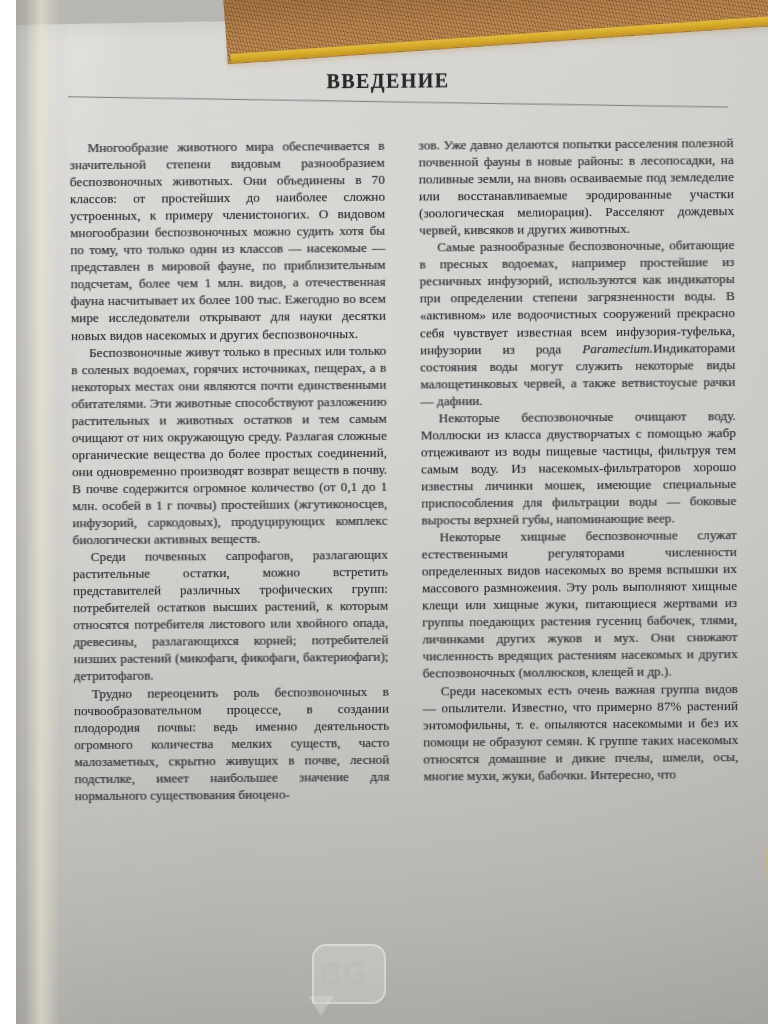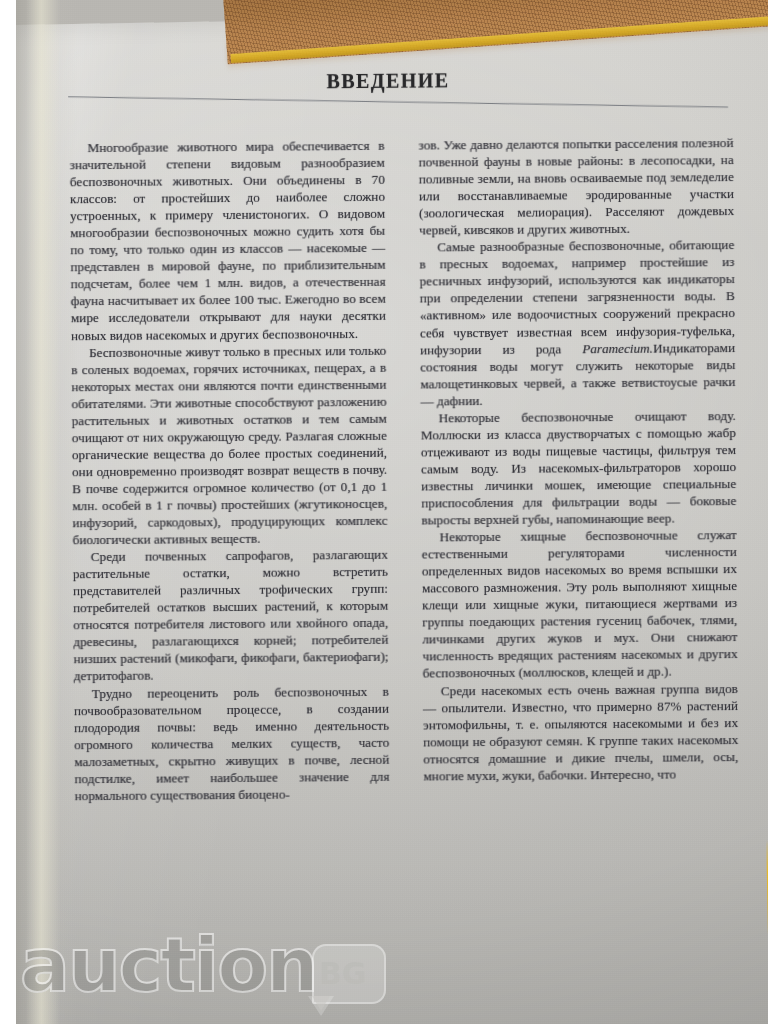--- a/index.html
+++ b/index.html
@@ -307,21 +307,20 @@
         <p class="ind"><span>Самые разнообразные беспозвоночные, обитающие в пресных водоемах, например простейшие из ресничных инфузорий, используются как индикаторы при определении степени загрязненности воды. В «активном» иле водоочистных сооружений прекрасно себя чувствует известная всем инфузория-туфелька, инфузории из рода </span><em>Paramecium.</em><span>Индикаторами состояния воды могут служить некоторые виды малощетинковых червей, а также ветвистоусые рачки — дафнии.</span></p>
         <p class="ind">Некоторые беспозвоночные очищают воду. Моллюски из класса двустворчатых с помощью жабр отцеживают из воды пищевые частицы, фильтруя тем самым воду. Из насекомых-фильтраторов хорошо известны личинки мошек, имеющие специальные приспособления для фильтрации воды — боковые выросты верхней губы, напоминающие веер.</p>
         <p class="ind">Некоторые хищные беспозвоночные служат естественными регуляторами численности определенных видов насекомых во время вспышки их массового размножения. Эту роль выполняют хищные клещи или хищные жуки, питающиеся жертвами из группы поедающих растения гусениц бабочек, тлями, личинками других жуков и мух. Они снижают численность вредящих растениям насекомых и других беспозвоночных (моллюсков, клещей и др.).</p>
         <p class="ind">Среди насекомых есть очень важная группа видов — опылители. Известно, что примерно 87% растений энтомофильны, т. е. опыляются насекомыми и без их помощи не образуют семян. К группе таких насекомых относятся домашние и дикие пчелы, шмели, осы, многие мухи, жуки, бабочки. Интересно, что</p>
       </div>
 
     </div>
   </div>
 
   <div class="watermark">
-    <div class="wm-text">auction</div>
     <div class="wm-bg"></div>
     <div class="wm-tail"></div>
     <div class="wm-tail-in"></div>
     <div class="wm-bg-text">BG</div>
   </div>
 
   <div class="edge-yellow-br"></div>
   <div class="edge-yellow-br2"></div>
 
   <div class="grain"></div>

